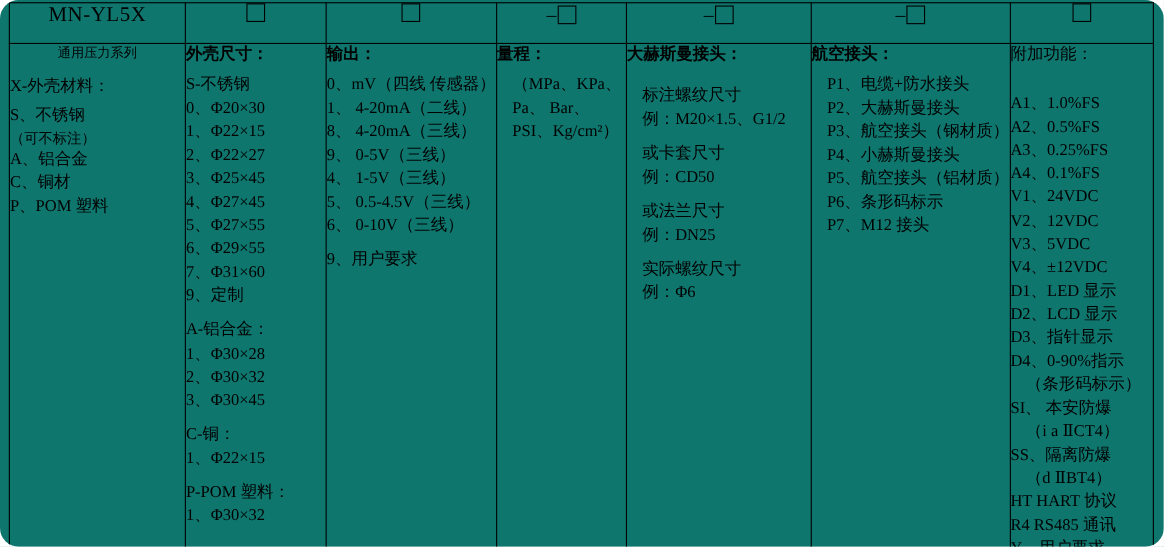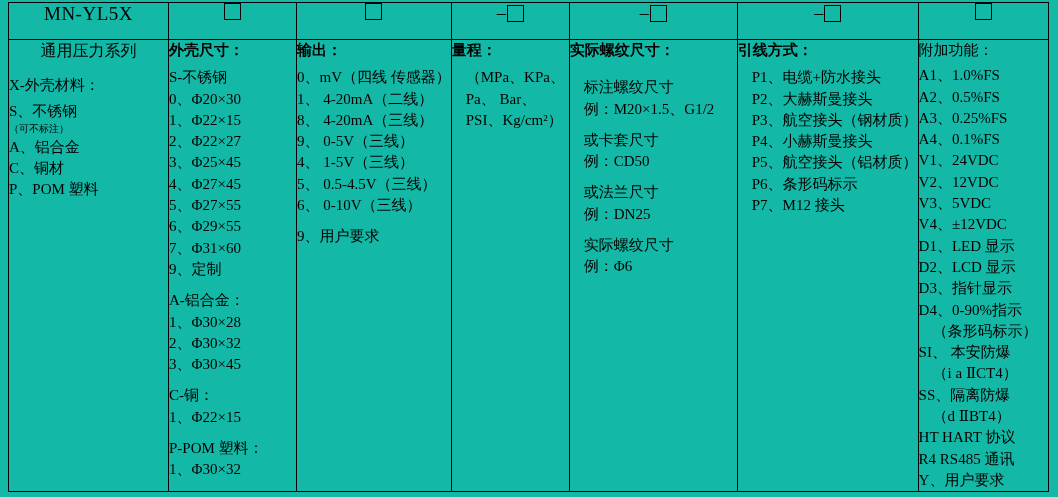--- a/index.html
+++ b/index.html
@@ -8,22 +8,23 @@
     background: #ffffff;
   }
   body {
     font-family: "Liberation Serif", "DejaVu Serif", serif;
     color: #000;
   }
   .sheet {
     position: relative;
     width: 1058px;
     height: 497px;
-    background: #14b8a6;
+    background: #0f766e;
     overflow: hidden;
+    border-radius: 17px;
   }
   table.spec {
     border-collapse: collapse;
     table-layout: fixed;
     margin-left: 8px;
     margin-top: 2px;
   }
   table.spec td {
     border: 1px solid #000;
     vertical-align: top;
@@ -58,47 +59,47 @@
     padding: 8px 6px 8px 8px;
     font-size: 15px;
     line-height: 1.42;
     height: 448px;
   }
   .title {
     font-weight: bold;
     margin-bottom: 6px;
   }
   .title-plain {
-    margin-bottom: 4px;
+    margin-bottom: 23px;
   }
   .ln {
     white-space: nowrap;
   }
   .ln.b {
     font-weight: normal;
   }
   .ln.indent {
     padding-left: 14px;
   }
   .gap {
     height: 10px;
   }
   .gap-sm {
     height: 5px;
   }
   .col-first {
     padding-top: 12px;
   }
   .col-first .c1-title {
-    font-size: 16px;
+    font-size: 12px;
     text-align: center;
     margin-bottom: 12px;
   }
   .small-note {
-    font-size: 10px;
+    font-size: 13px;
   }
 </style>
 </head>
 <body>
 
 <div class="sheet">
   <table class="spec">
     <colgroup>
       <col style="width:160px">
       <col style="width:128px">
@@ -184,37 +185,37 @@
       </td>
 
       <td class="body-cell">
         <div class="title">量程：</div>
         <div class="ln indent">（MPa、KPa、</div>
         <div class="ln indent">Pa、 Bar、</div>
         <div class="ln indent">PSI、Kg/cm²）</div>
       </td>
 
       <td class="body-cell">
-        <div class="title">实际螺纹尺寸：</div>
+        <div class="title">大赫斯曼接头：</div>
         <div class="gap"></div>
         <div class="ln b indent">标注螺纹尺寸</div>
         <div class="ln indent">例：M20×1.5、G1/2</div>
         <div class="gap"></div>
         <div class="ln b indent">或卡套尺寸</div>
         <div class="ln indent">例：CD50</div>
         <div class="gap"></div>
         <div class="ln b indent">或法兰尺寸</div>
         <div class="ln indent">例：DN25</div>
         <div class="gap"></div>
         <div class="ln b indent">实际螺纹尺寸</div>
         <div class="ln indent">例：Φ6</div>
       </td>
 
       <td class="body-cell">
-        <div class="title">引线方式：</div>
+        <div class="title">航空接头：</div>
         <div class="ln indent">P1、电缆+防水接头</div>
         <div class="ln indent">P2、大赫斯曼接头</div>
         <div class="ln indent">P3、航空接头（钢材质）</div>
         <div class="ln indent">P4、小赫斯曼接头</div>
         <div class="ln indent">P5、航空接头（铝材质）</div>
         <div class="ln indent">P6、条形码标示</div>
         <div class="ln indent">P7、M12 接头</div>
       </td>
 
       <td class="body-cell">

